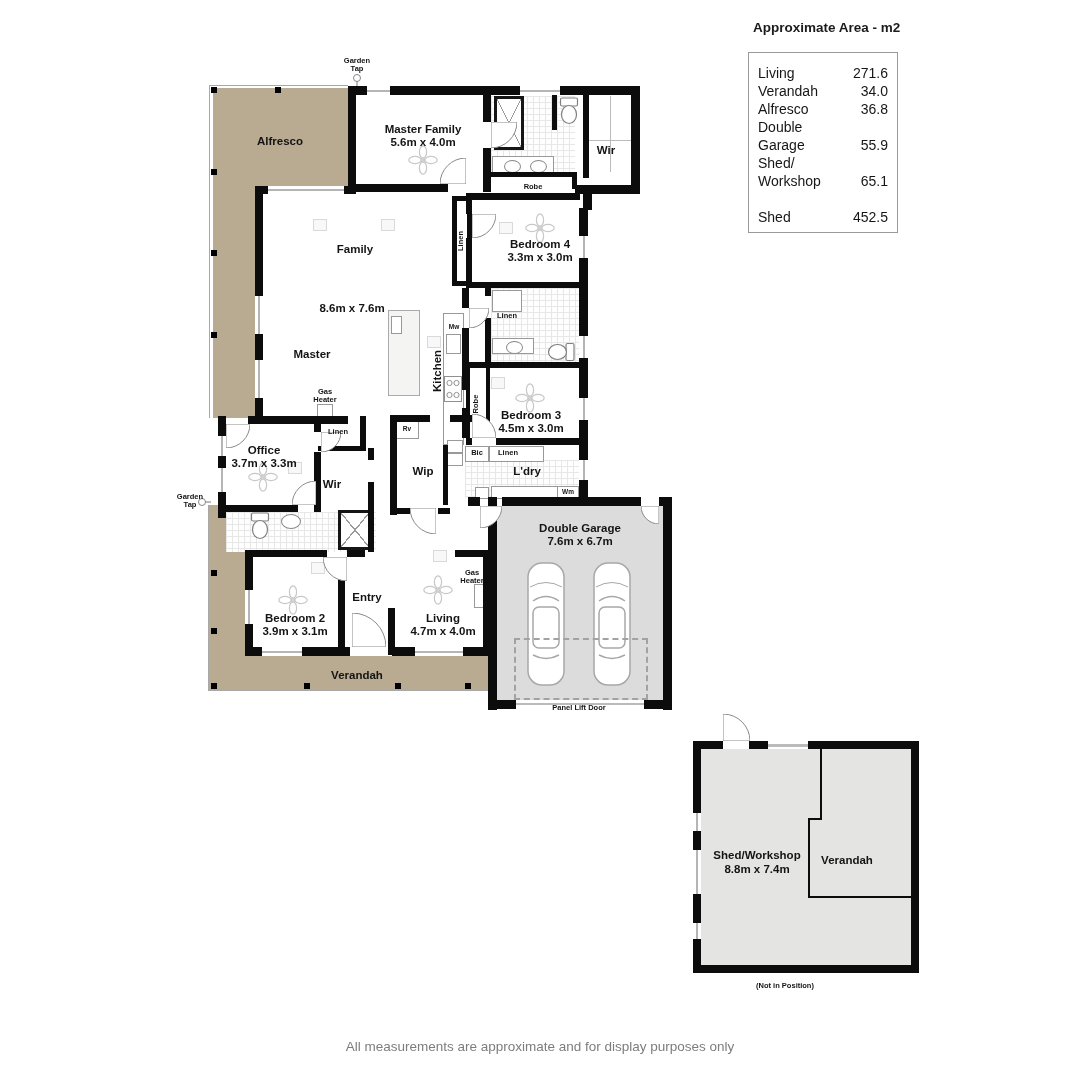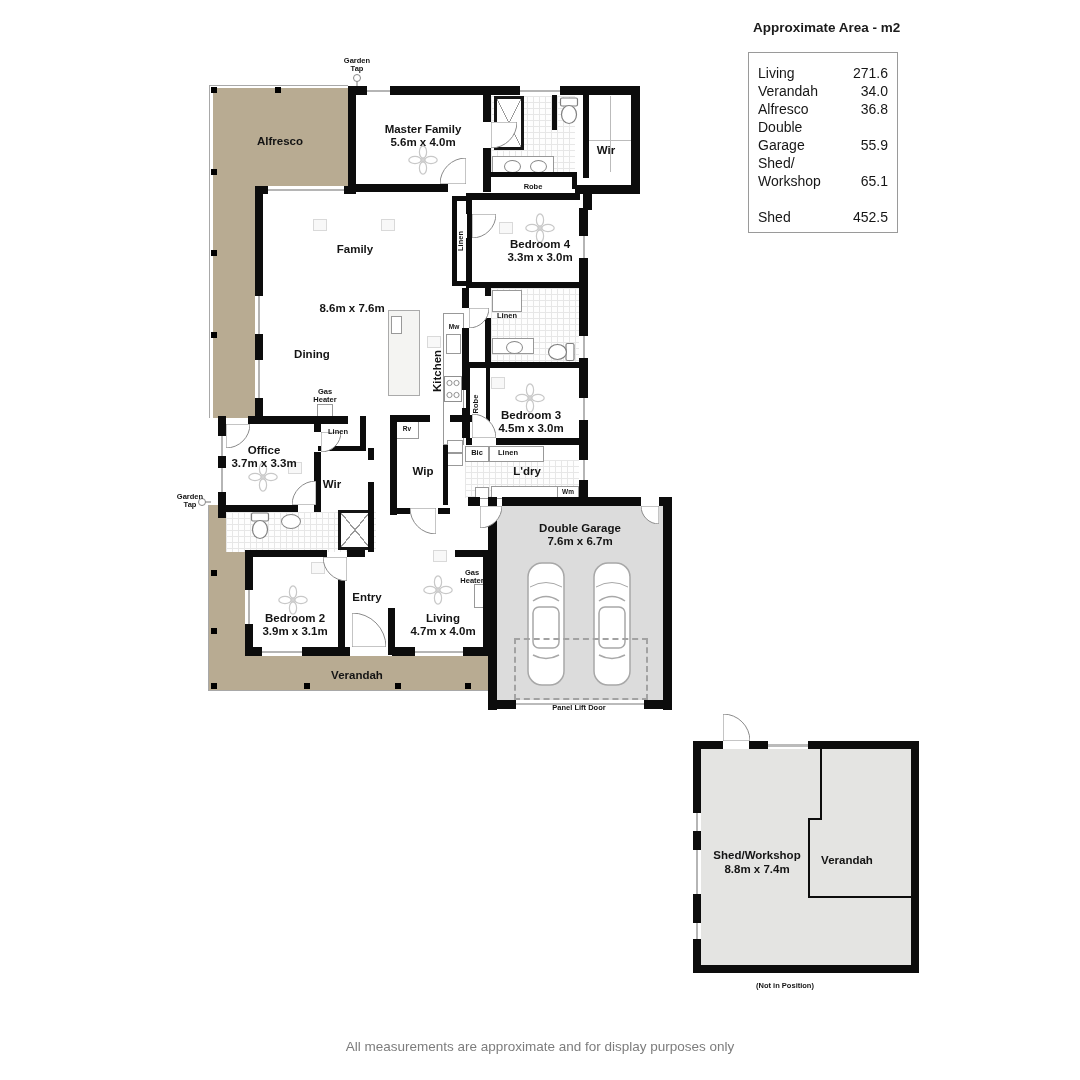--- a/index.html
+++ b/index.html
@@ -392,21 +392,21 @@
       <div class="lbl room" style="left: 280px; top: 141px;">Alfresco</div>
       <div class="lbl room" style="left: 423px; top: 129px;">Master Family</div>
       <div class="lbl room" style="left: 423px; top: 142px;">5.6m x 4.0m</div>
       <div class="lbl room" style="left: 606px; top: 150px;">Wir</div>
       <div class="lbl tiny" style="left: 533px; top: 187px;">Robe</div>
       <div class="lbl room" style="left: 540px; top: 244px;">Bedroom 4</div>
       <div class="lbl room" style="left: 540px; top: 257px;">3.3m x 3.0m</div>
       <div class="lbl tiny vert" style="left: 461px; top: 241px;">Linen</div>
       <div class="lbl room" style="left: 355px; top: 249px;">Family</div>
       <div class="lbl room" style="left: 352px; top: 308px;">8.6m x 7.6m</div>
-      <div class="lbl room" style="left: 312px; top: 354px;">Dining</div>
+      <div class="lbl room" style="left: 312px; top: 354px;">Master</div>
       <div class="lbl room vert" style="left: 437px; top: 371px;">Kitchen</div>
       <div class="lbl tiny6" style="left: 454px; top: 327px;">Mw</div>
       <div class="lbl tiny w" style="left: 325px; top: 396px; width: 34px;">Gas Heater</div>
       <div class="lbl tiny" style="left: 338px; top: 432px;">Linen</div>
       <div class="lbl room" style="left: 264px; top: 450px;">Office</div>
       <div class="lbl room" style="left: 264px; top: 463px;">3.7m x 3.3m</div>
       <div class="lbl room" style="left: 332px; top: 484px;">Wir</div>
       <div class="lbl tiny6" style="left: 407px; top: 429px;">Rv</div>
       <div class="lbl room" style="left: 423px; top: 471px;">Wip</div>
       <div class="lbl tiny" style="left: 477px; top: 453px;">Bic</div>

